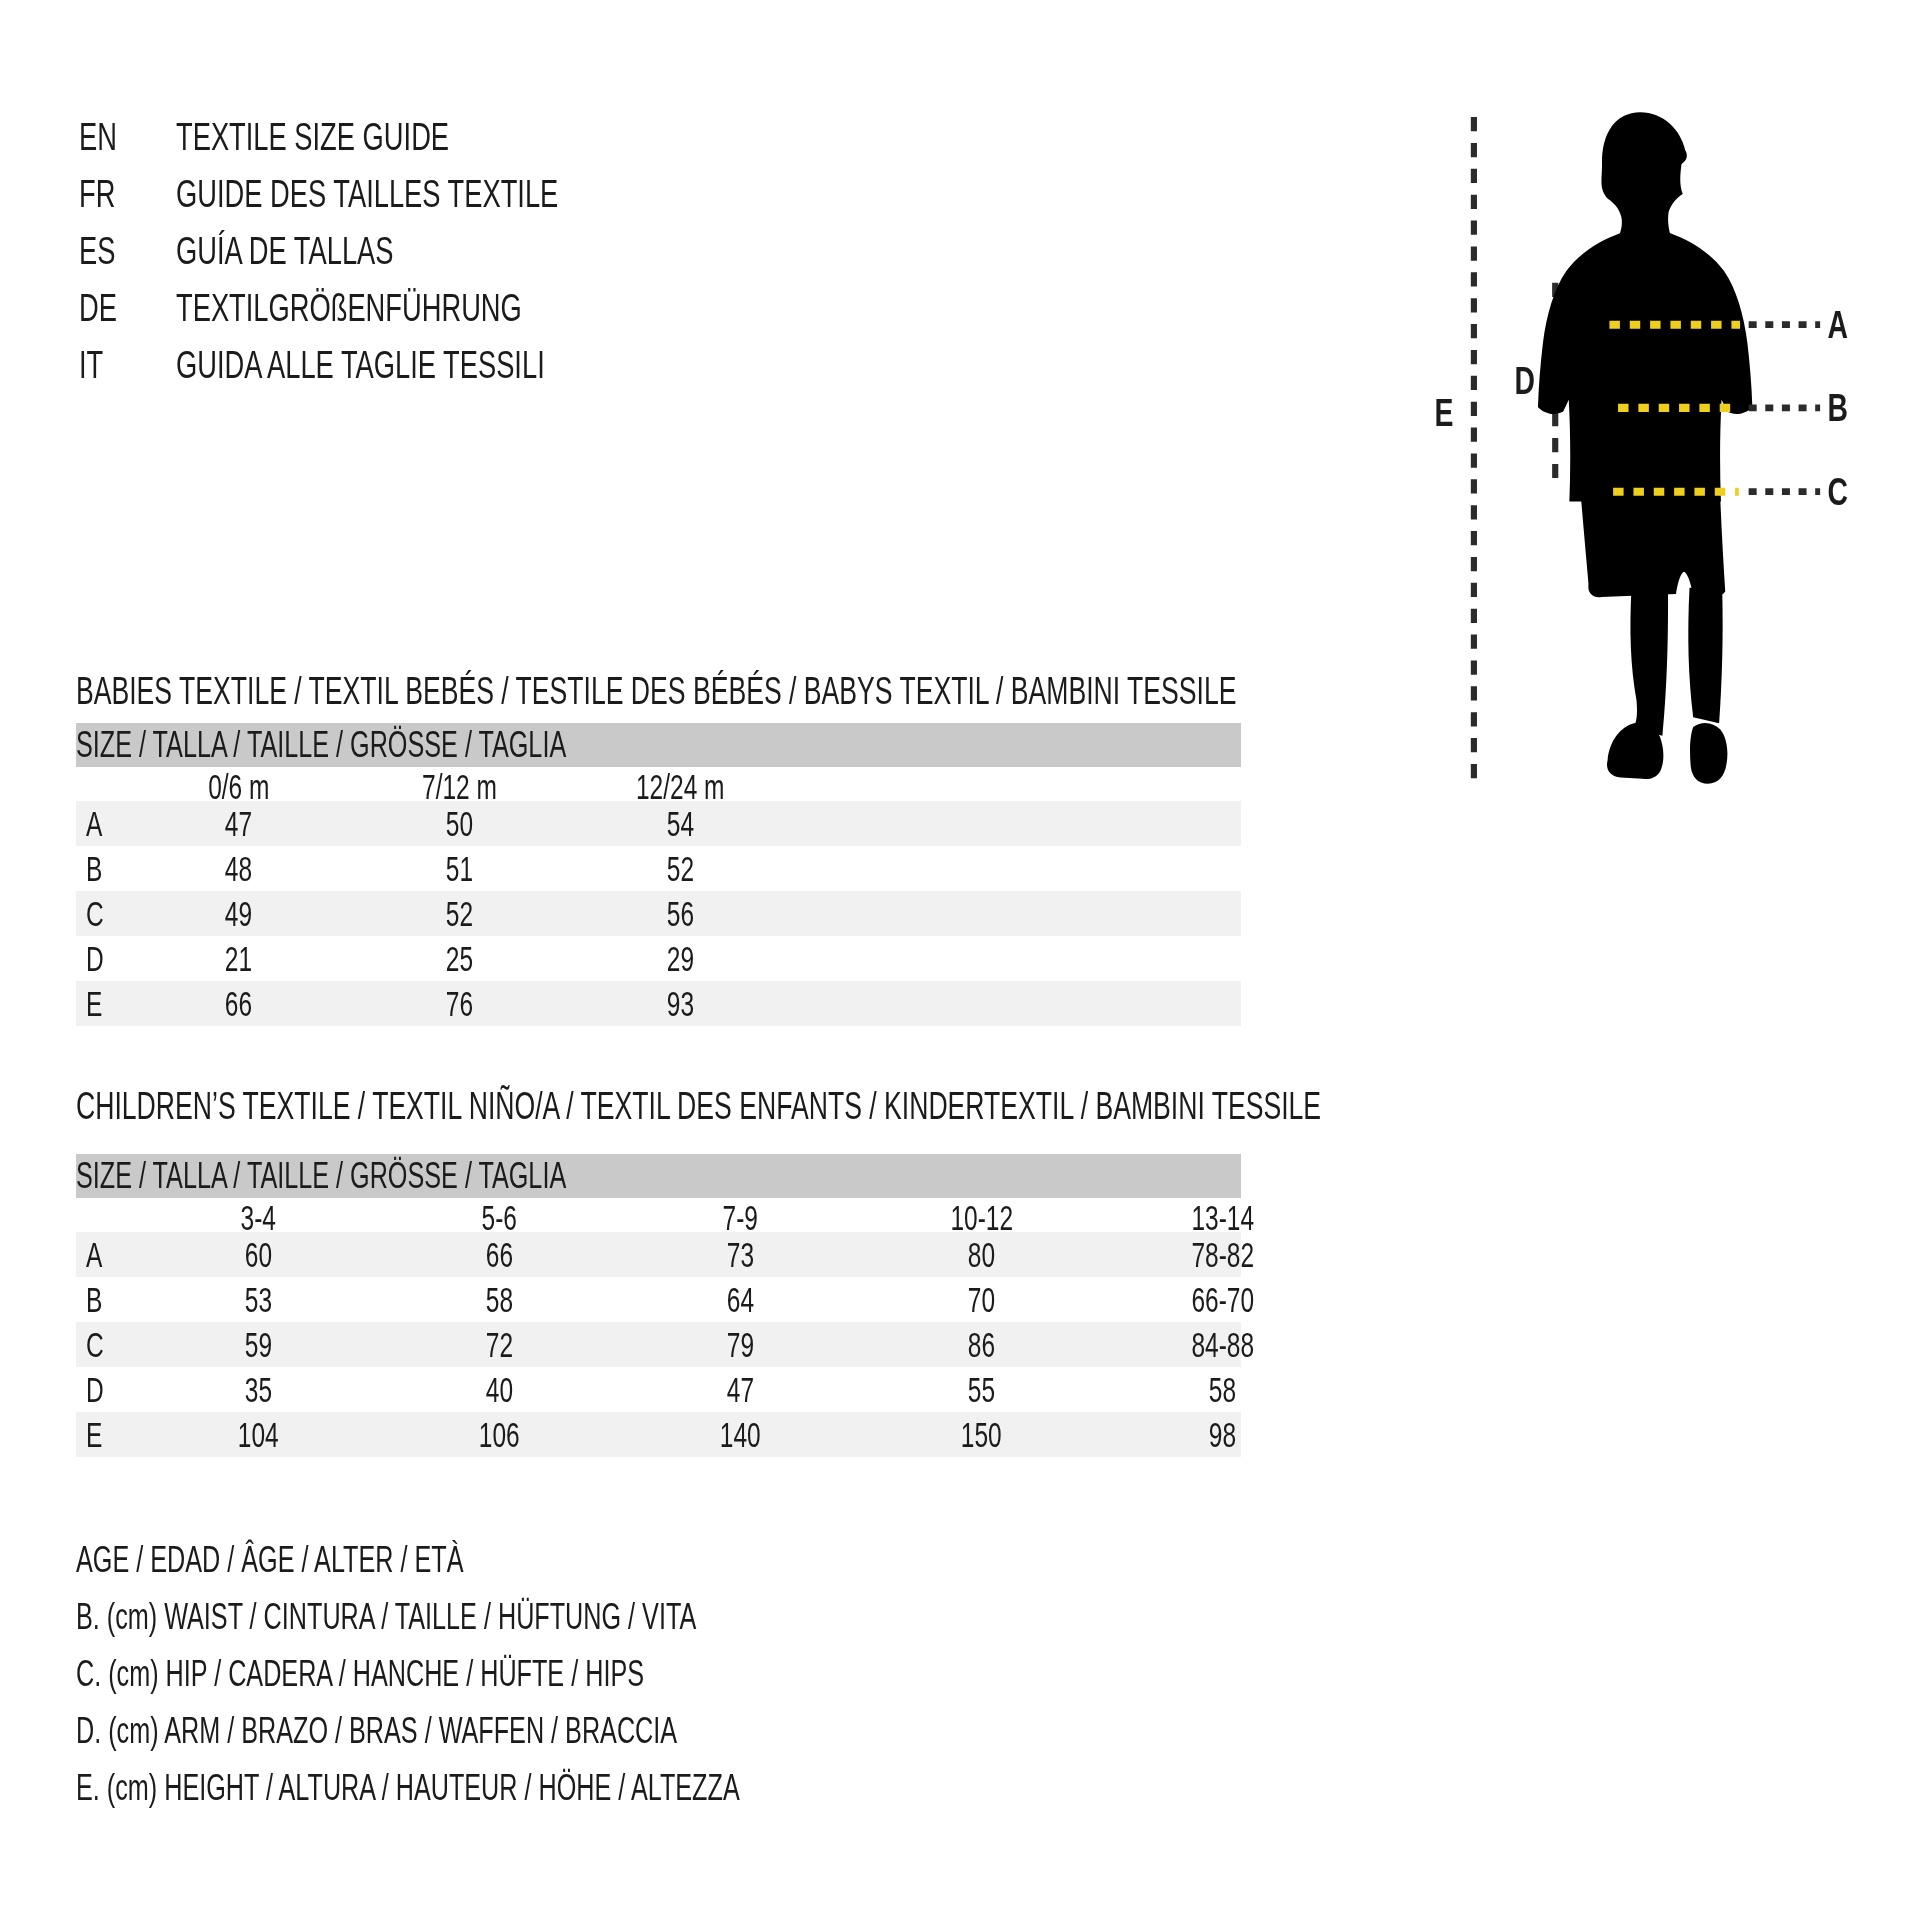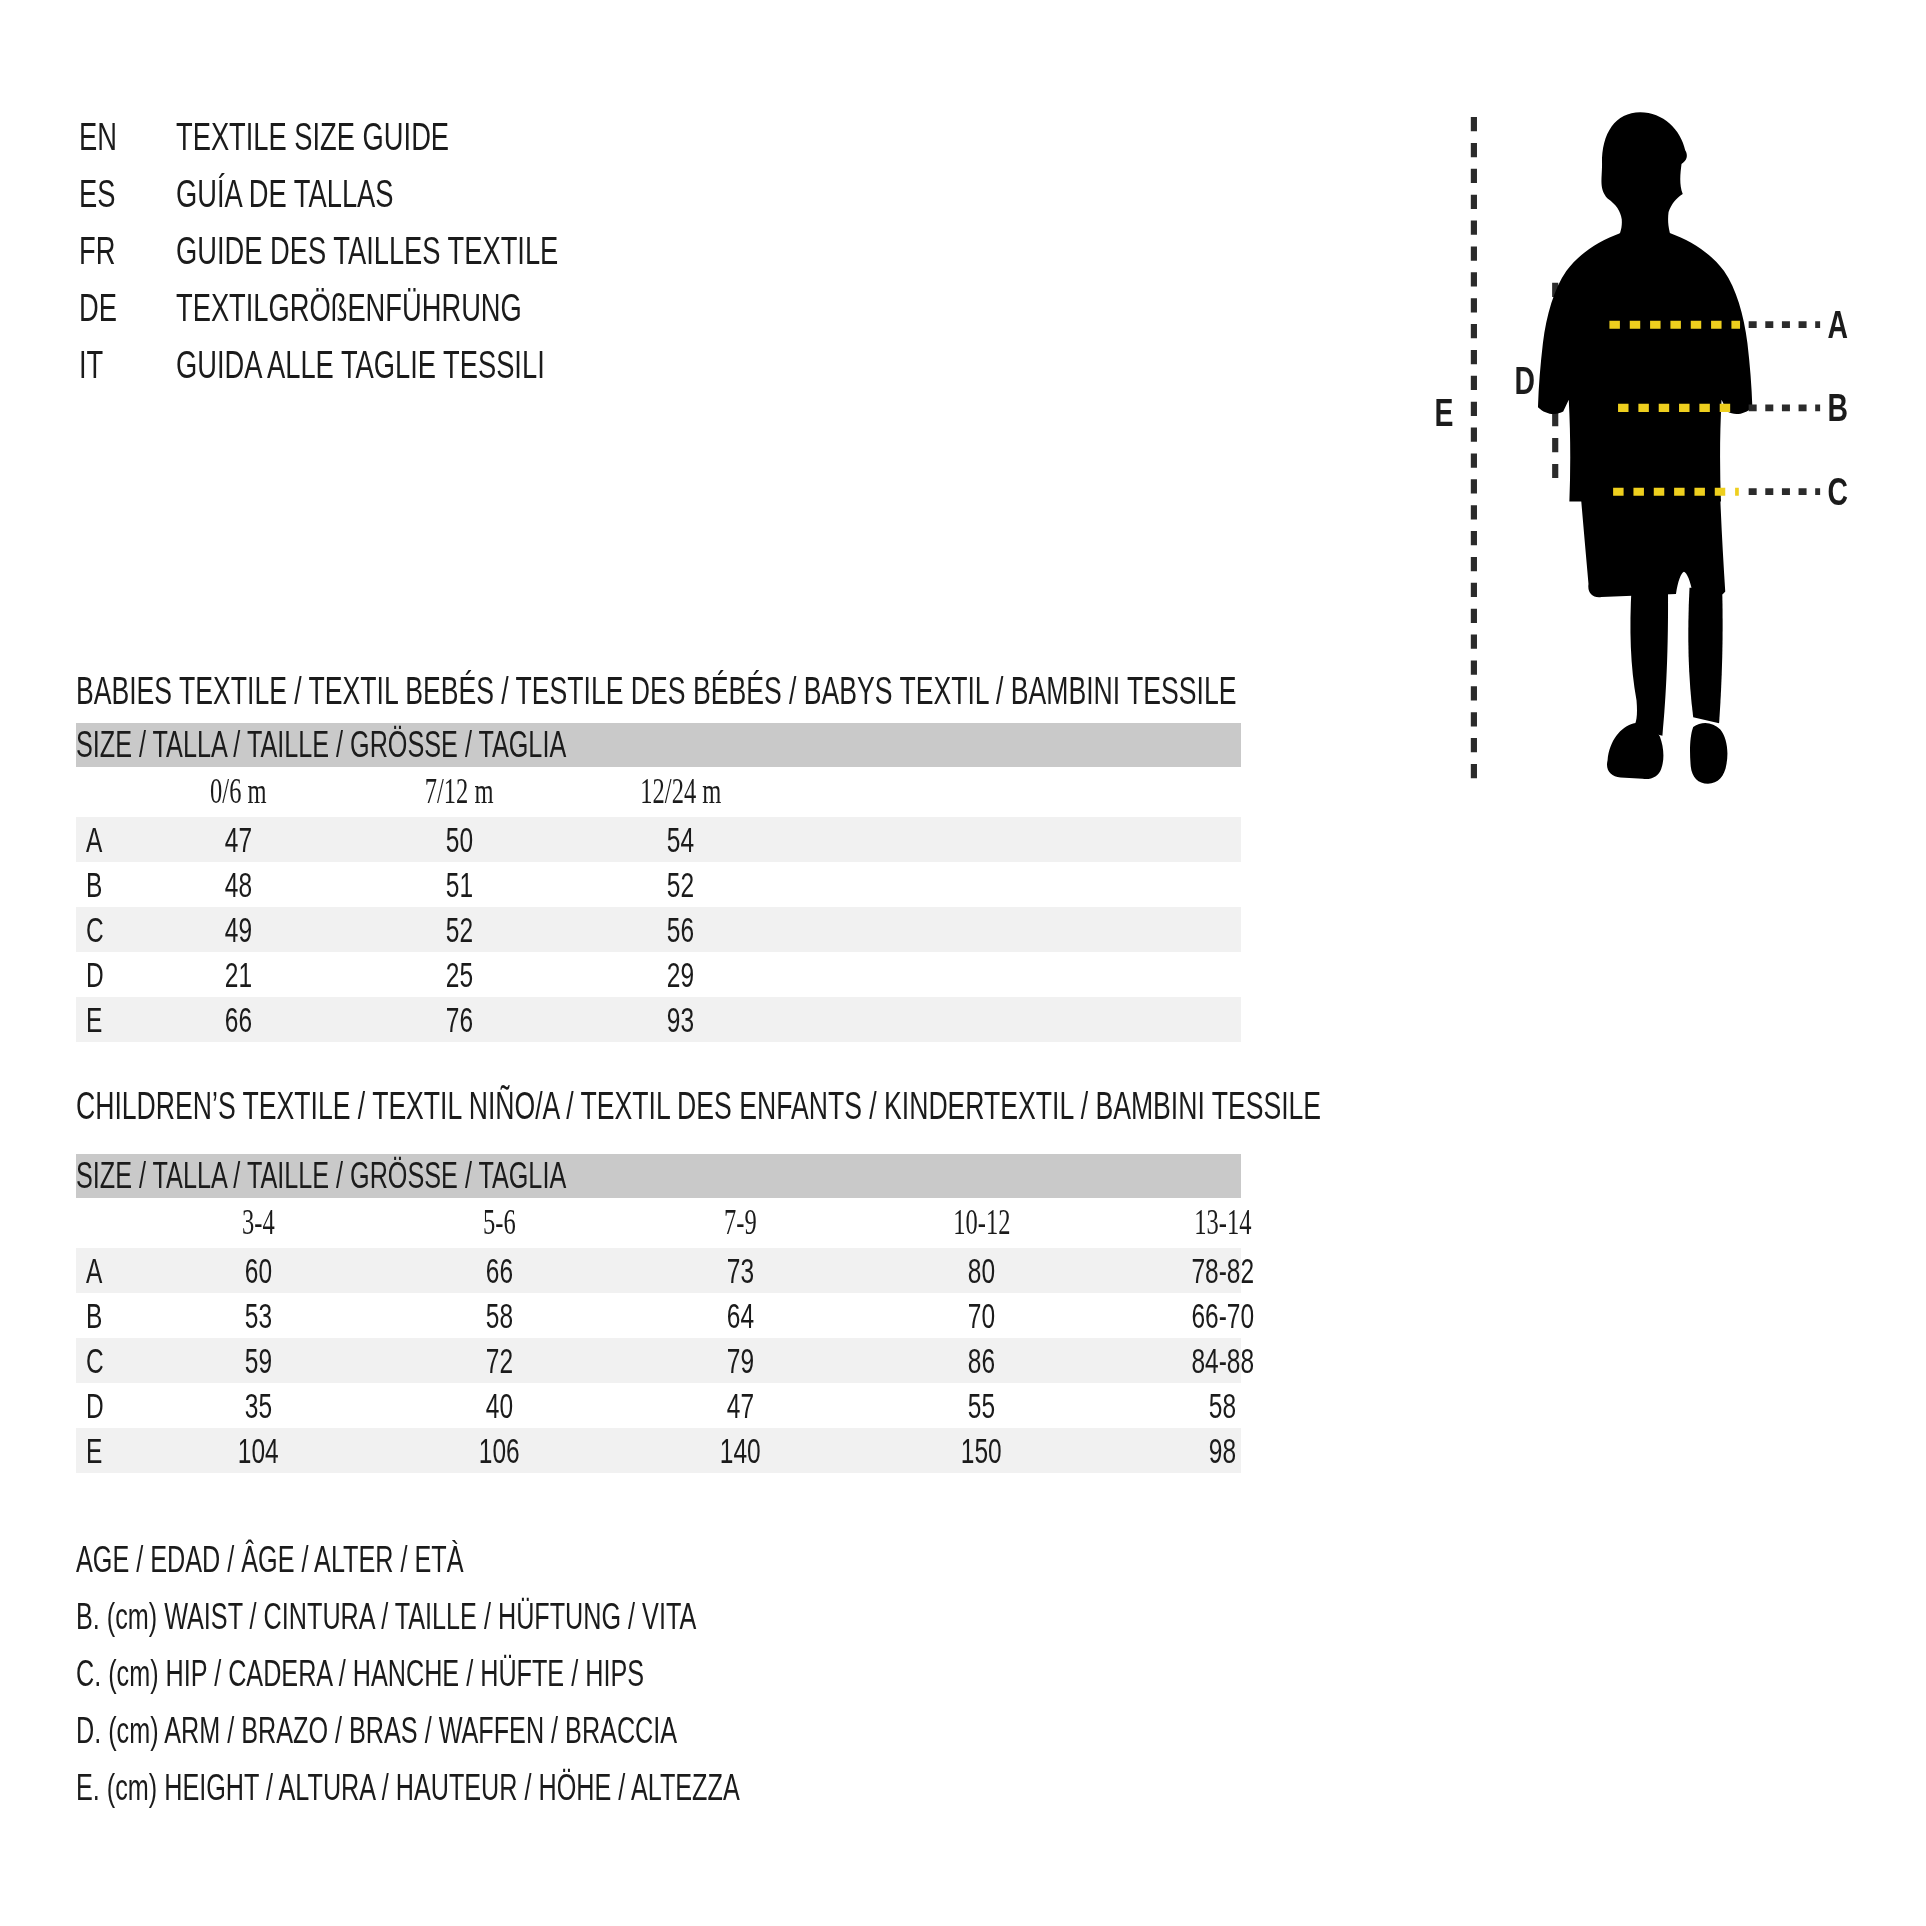--- a/index.html
+++ b/index.html
@@ -29,45 +29,45 @@
   #children-title{top:1071px;}
 
   
   .size-table{left:76px;width:1165px;}
   #babies-table{top:709px;}
   #children-table{top:1140px;}
   .banner{height:44px;background:#c9c9c9;display:flex;align-items:center;font-size:36px;}
   .trow{display:grid;align-items:center;font-size:35px;}
   .babies-grid{grid-template-columns:52px 221px 221px 221px 1fr;}
   .children-grid{grid-template-columns:52px 221px 221px 221px 221px 221px 1fr;gap:20px;}
-  .hrow{height:50px;font-family:Liberation Serif, serif;}
+  .hrow{height:34px;}
   .drow{height:45px;}
   .stripe{background:#f1f1f1;}
   .cell{text-align:center;}
   .rlabel{padding-left:10px;text-align:left;}
 
   
   .legend{left:76px;top:1517px;}
   .legend-line{height:57px;display:flex;align-items:center;font-size:36px;}
 </style>
 </head>
 <body>
 
 <div class="abs lang">
   <div class="lang-row">
     <span class="lang-code"><span class="cond">EN</span></span>
     <span class="cond">TEXTILE SIZE GUIDE</span>
   </div>
   <div class="lang-row">
+    <span class="lang-code"><span class="cond">FR</span></span>
+    <span class="cond">GUIDE DES TAILLES TEXTILE</span>
+  </div>
+  <div class="lang-row">
     <span class="lang-code"><span class="cond">ES</span></span>
     <span class="cond">GUÍA DE TALLAS</span>
-  </div>
-  <div class="lang-row">
-    <span class="lang-code"><span class="cond">FR</span></span>
-    <span class="cond">GUIDE DES TAILLES TEXTILE</span>
   </div>
   <div class="lang-row">
     <span class="lang-code"><span class="cond">DE</span></span>
     <span class="cond">TEXTILGRÖßENFÜHRUNG</span>
   </div>
   <div class="lang-row">
     <span class="lang-code"><span class="cond">IT</span></span>
     <span class="cond">GUIDA ALLE TAGLIE TESSILI</span>
   </div>
 </div>

